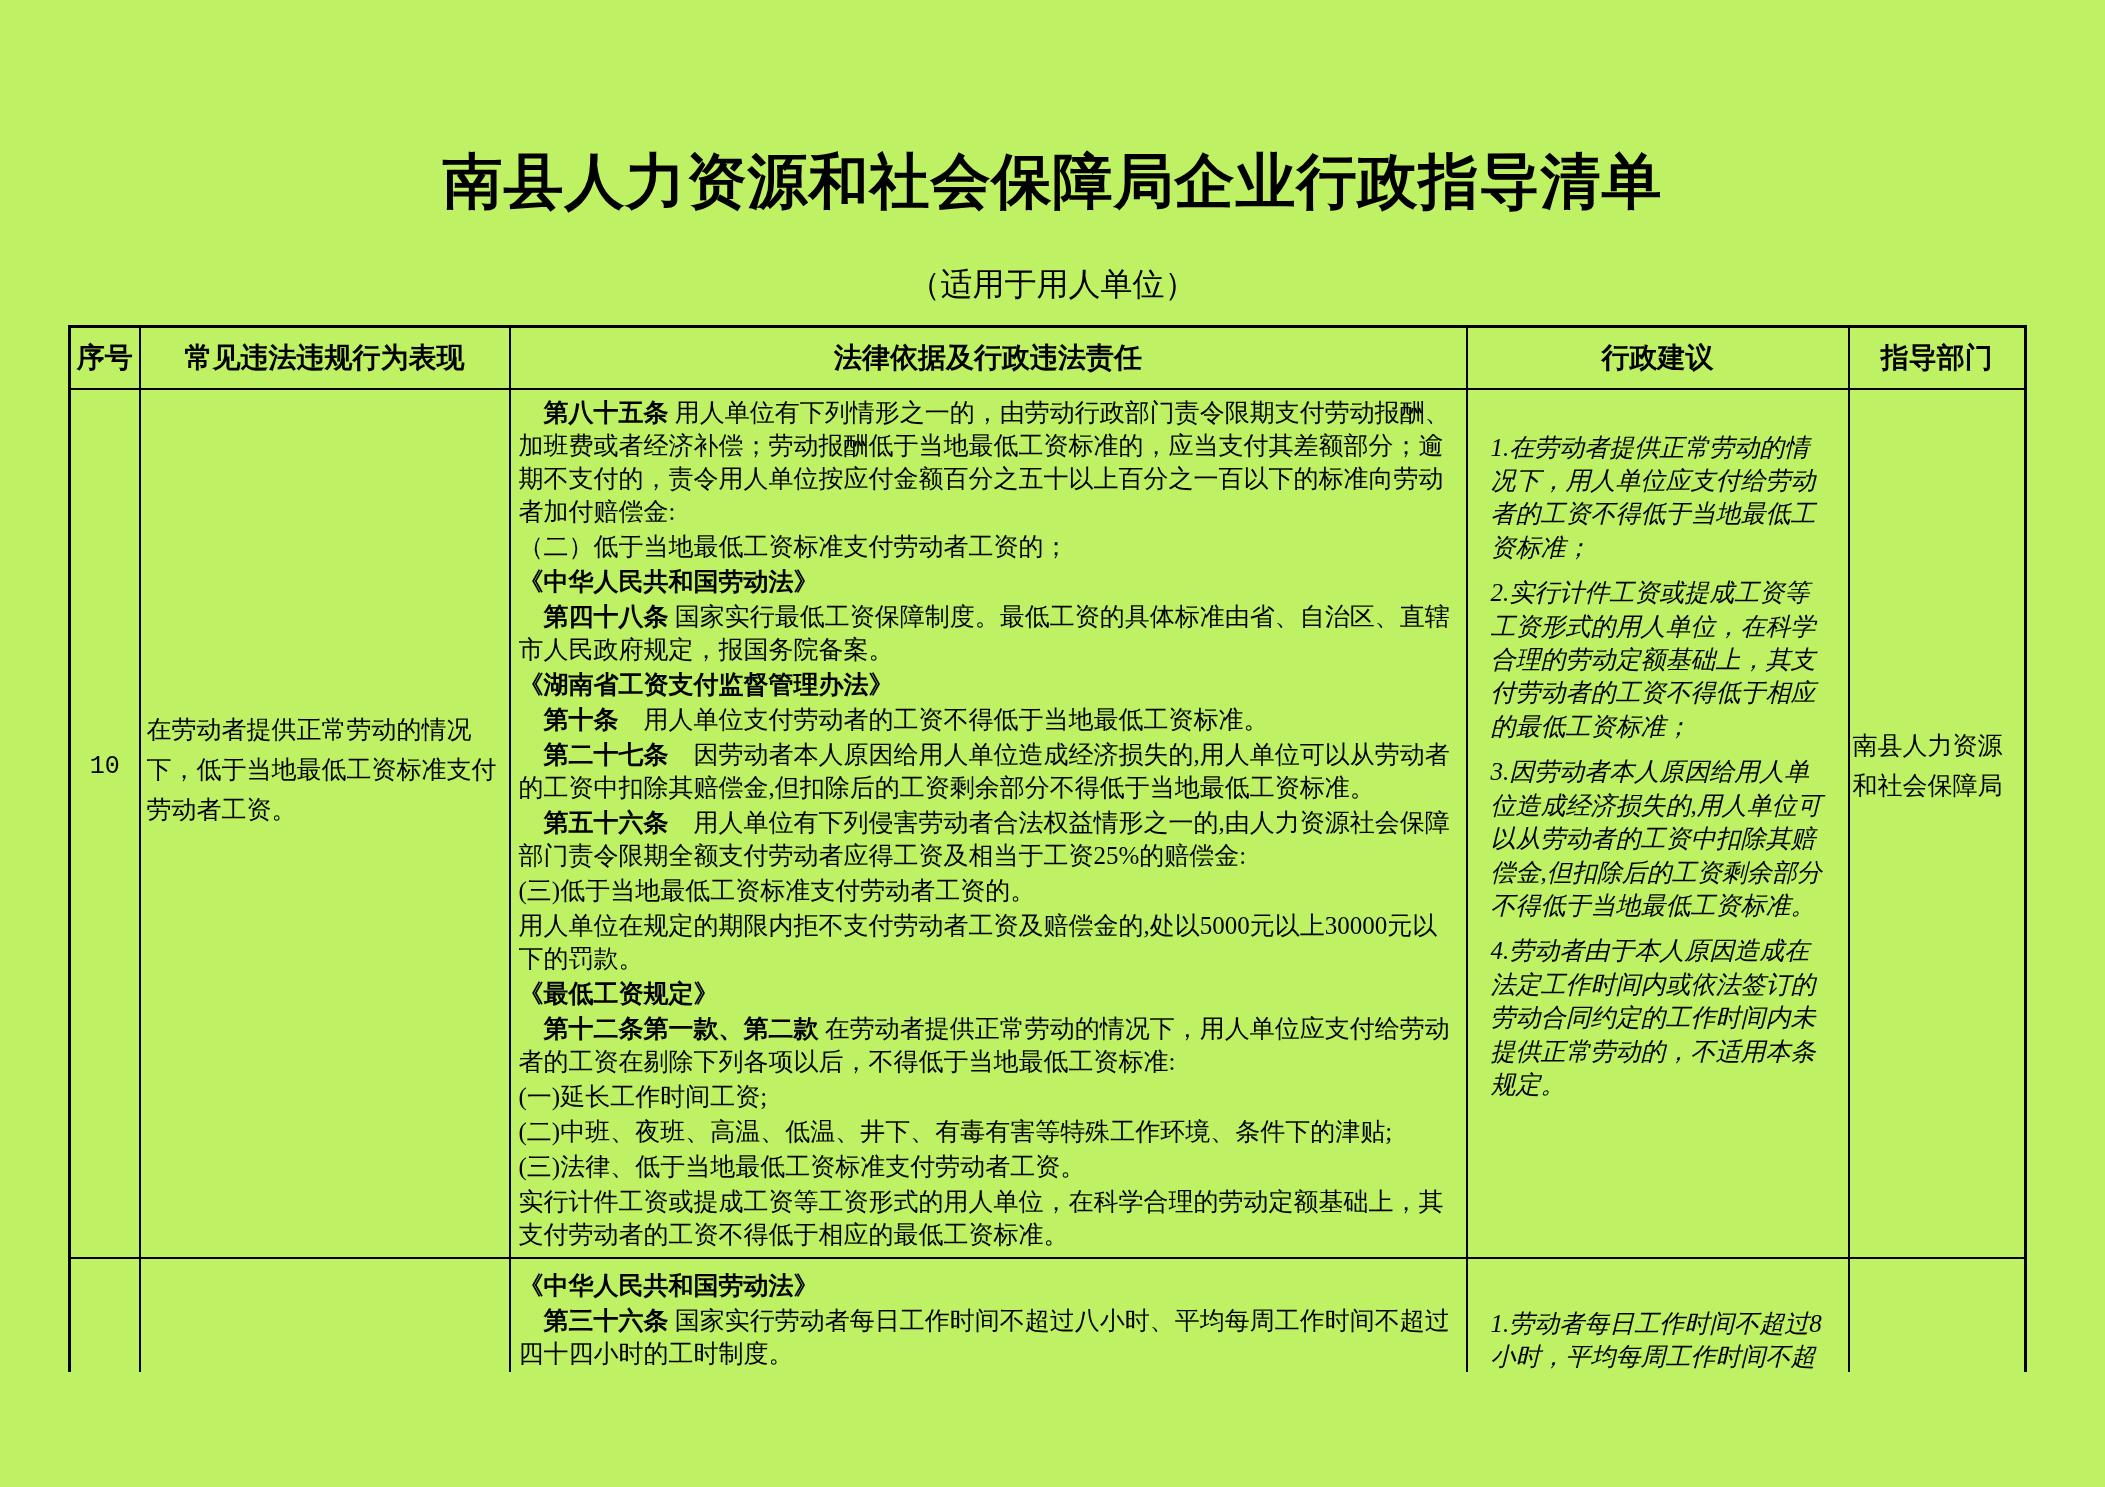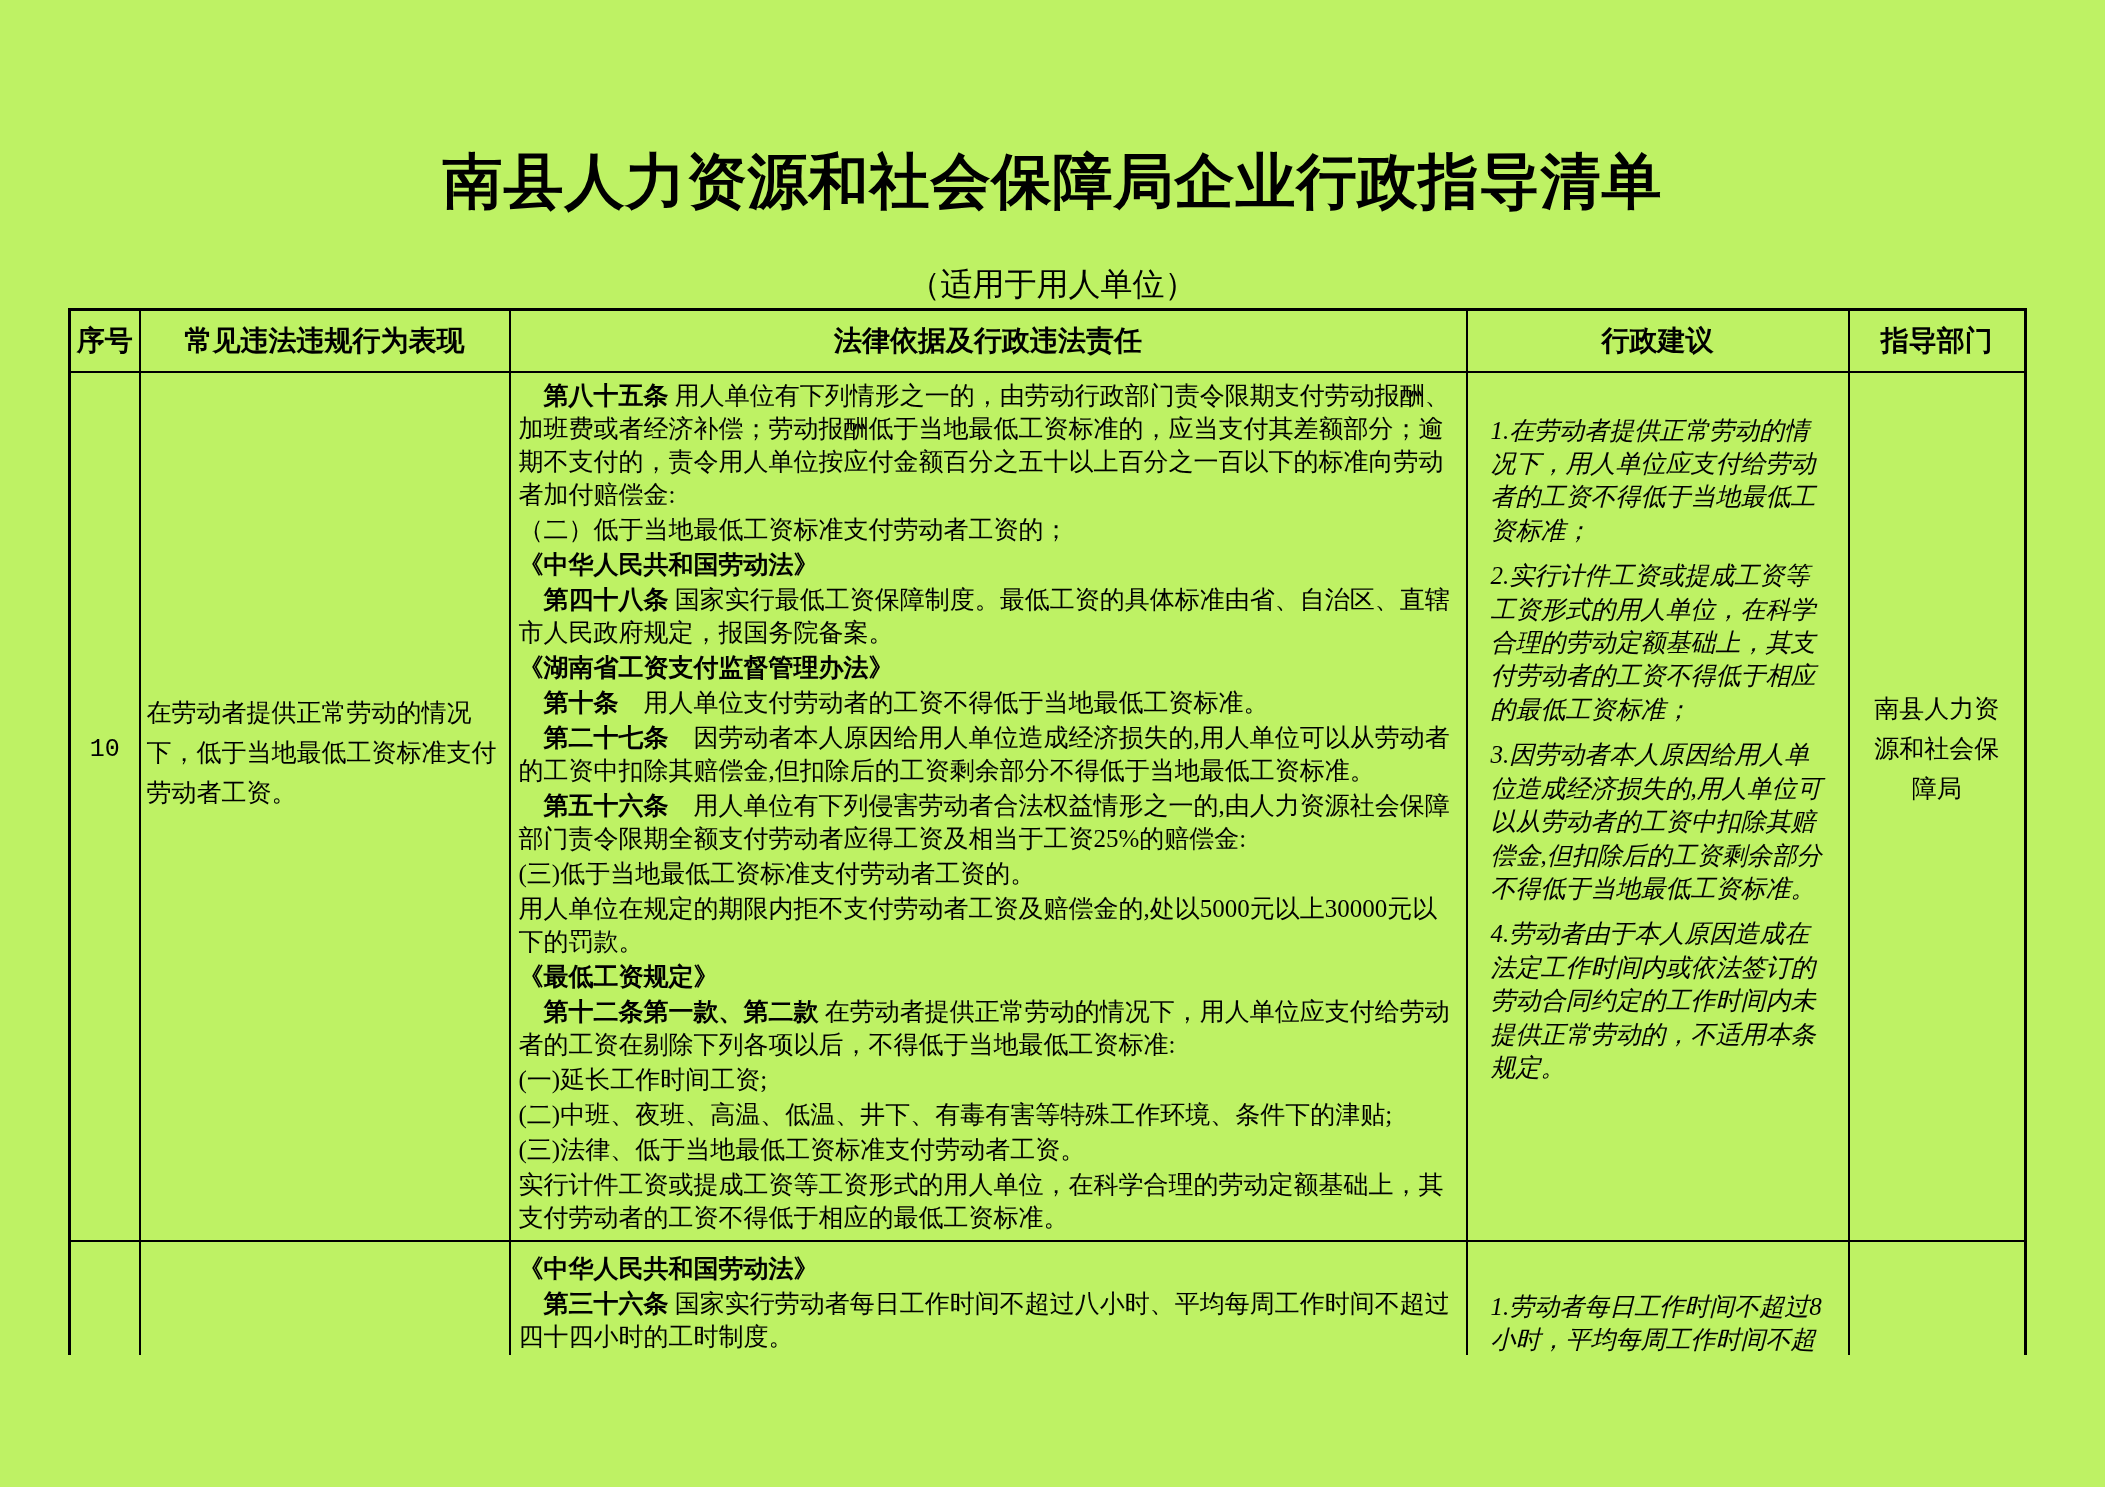--- a/index.html
+++ b/index.html
@@ -16,21 +16,21 @@
     font-size:60px;line-height:68px;font-weight:bold;
     letter-spacing:1px;
   }
   .doc-subtitle{
     margin-top:50px;
     text-align:center;
     font-size:32px;line-height:36px;font-weight:normal;
   }
   
   .table-clip{
-    position:absolute;left:68px;top:308px;
+    position:absolute;left:68px;top:325px;
     width:1959px;height:1047px;
     overflow:hidden;
   }
   table.guidance{
     border-collapse:collapse;
     table-layout:fixed;
     width:1956px;
     border:3px solid #000;
   }
   .guidance th,.guidance td{
@@ -52,21 +52,21 @@
   .c-behavior{padding:8px 6px;line-height:40px;text-align:left;}
   
   .c-legal{vertical-align:top;padding:4px 8px;line-height:33px;text-align:left;}
   .c-legal p{margin:2px 0;}
   .c-legal p.indent{text-indent:1em;}
   .c-legal p b{font-weight:bold;}
   
   .c-suggestion{padding:0 11px;line-height:33.4px;text-align:left;}
   .c-suggestion p{margin:12px;font-style:italic;}
   
-  .c-department{text-align:center;line-height:40px;padding:0 16px;margin-left:24px;}
+  .c-department{line-height:40px;padding:0 3px;margin-left:24px;}
   
   .body-row-0 .c-seq,
   .body-row-0 .c-behavior,
   .body-row-0 .c-suggestion,
   .body-row-0 .c-department{vertical-align:middle;padding-bottom:115px;}
   
   .body-row-1 td{vertical-align:top;}
   .body-row-1{height:320px;}
   .body-row-1 .c-legal{padding-top:8px;}
   .body-row-1 .c-suggestion{padding-top:36px;}

